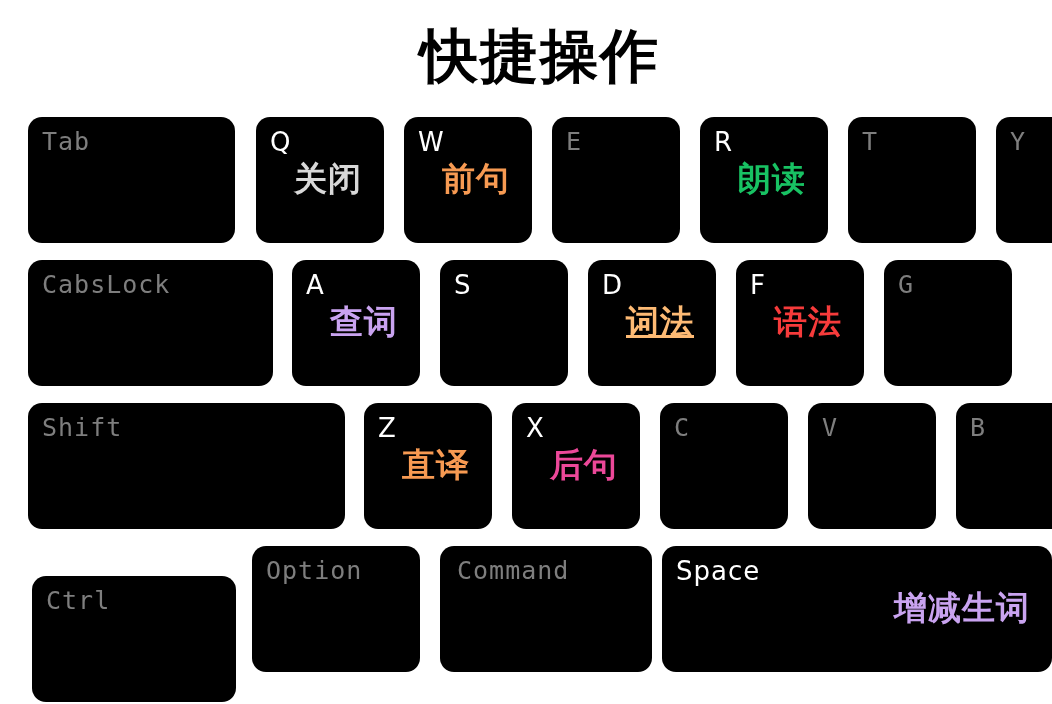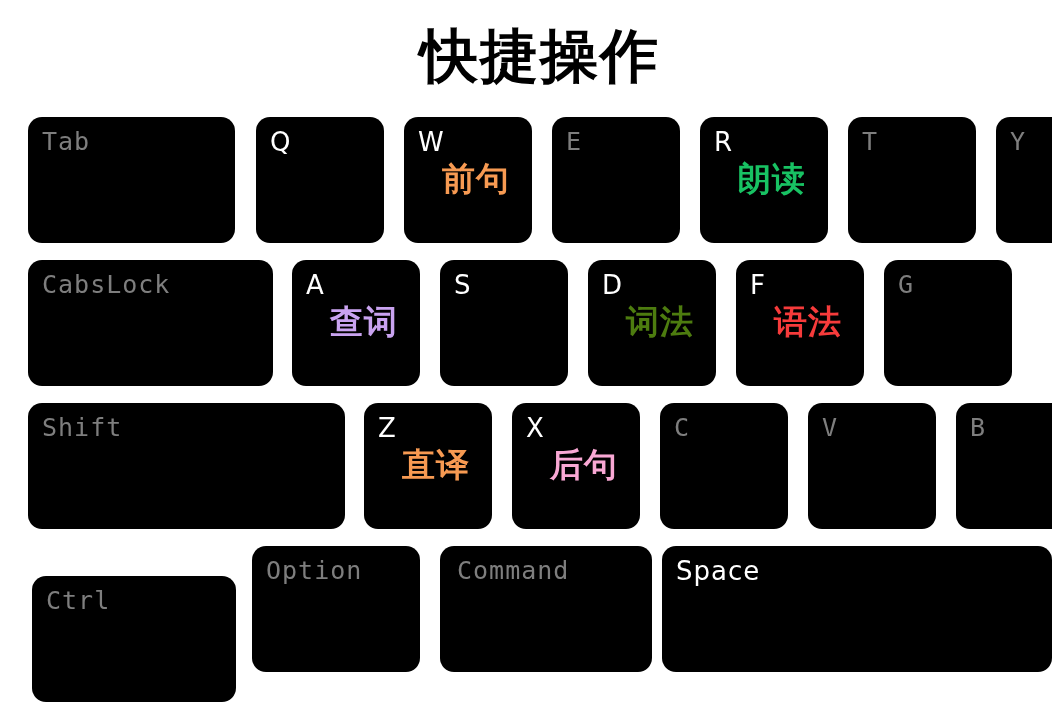--- a/index.html
+++ b/index.html
@@ -102,20 +102,21 @@
 
   <div id="title">快捷操作</div>
 
   <div id="keyboard">
       <div class="kbd-row">
         <div class="key inactive" style="left: 28px; width: 207px;">
           <div class="key-code">Tab</div>
         </div>
         <div class="key active" style="left: 256px; width: 128px;">
           <div class="key-code">Q</div>
+          <div class="key-action" style="color: rgb(216, 216, 216);">关闭</div>
         </div>
         <div class="key active" style="left: 404px; width: 128px;">
           <div class="key-code">W</div>
           <div class="key-action" style="color: rgb(247, 154, 82);">前句</div>
         </div>
         <div class="key inactive" style="left: 552px; width: 128px;">
           <div class="key-code">E</div>
         </div>
         <div class="key active" style="left: 700px; width: 128px;">
           <div class="key-code">R</div>
@@ -134,41 +135,41 @@
         </div>
         <div class="key active" style="left: 292px; width: 128px;">
           <div class="key-code">A</div>
           <div class="key-action" style="color: rgb(201, 163, 240);">查词</div>
         </div>
         <div class="key active" style="left: 440px; width: 128px;">
           <div class="key-code">S</div>
         </div>
         <div class="key active" style="left: 588px; width: 128px;">
           <div class="key-code">D</div>
-          <div class="key-action" style="color: #4d7c0f;">词法</div>
+          <div class="key-action" style="color: #fdba74; text-decoration: underline;">词法</div>
         </div>
         <div class="key active" style="left: 736px; width: 128px;">
           <div class="key-code">F</div>
           <div class="key-action" style="color: rgb(246, 59, 59);">语法</div>
         </div>
         <div class="key inactive" style="left: 884px; width: 128px;">
           <div class="key-code">G</div>
         </div>
       </div>
       <div class="kbd-row">
         <div class="key inactive" style="left: 28px; width: 317px;">
           <div class="key-code">Shift</div>
         </div>
         <div class="key active" style="left: 364px; width: 128px;">
           <div class="key-code">Z</div>
           <div class="key-action" style="color: rgb(247, 154, 82);">直译</div>
         </div>
         <div class="key active" style="left: 512px; width: 128px;">
           <div class="key-code">X</div>
-          <div class="key-action" style="color: #f9a8d4;">后句</div>
+          <div class="key-action" style="color: #ec4899;">后句</div>
         </div>
         <div class="key inactive" style="left: 660px; width: 128px;">
           <div class="key-code">C</div>
         </div>
         <div class="key inactive" style="left: 808px; width: 128px;">
           <div class="key-code">V</div>
         </div>
         <div class="key inactive" style="left: 956px; width: 128px;">
           <div class="key-code">B</div>
         </div>
@@ -178,17 +179,18 @@
           <div class="key-code">Ctrl</div>
         </div>
         <div class="key inactive" style="left: 252px; width: 168px;">
           <div class="key-code">Option</div>
         </div>
         <div class="key inactive" style="left: 440px; width: 212px; padding-left: 17px;">
           <div class="key-code">Command</div>
         </div>
         <div class="key active wide-code" style="left: 662px; width: 390px;">
           <div class="key-code">Space</div>
+          <div class="key-action" style="color: rgb(201, 163, 240);">增减生词</div>
         </div>
       </div>
     </div>
 
 </div>
 
 </body></html>

